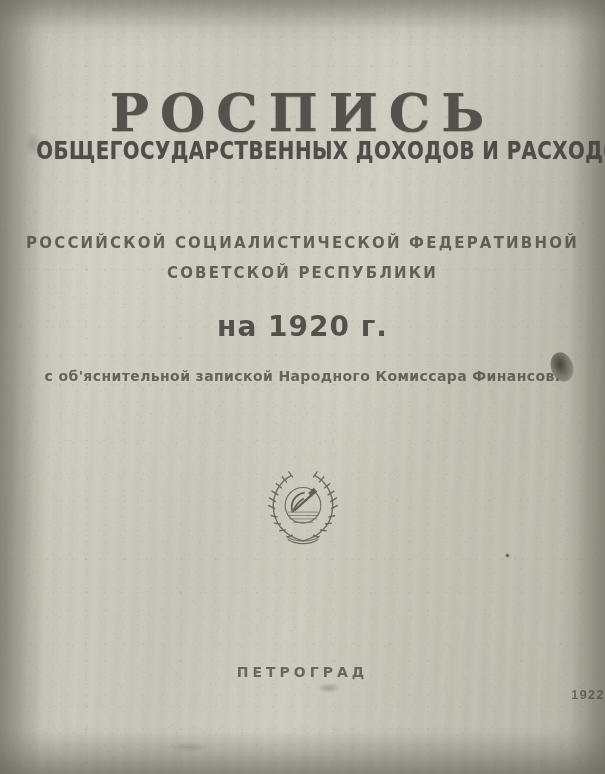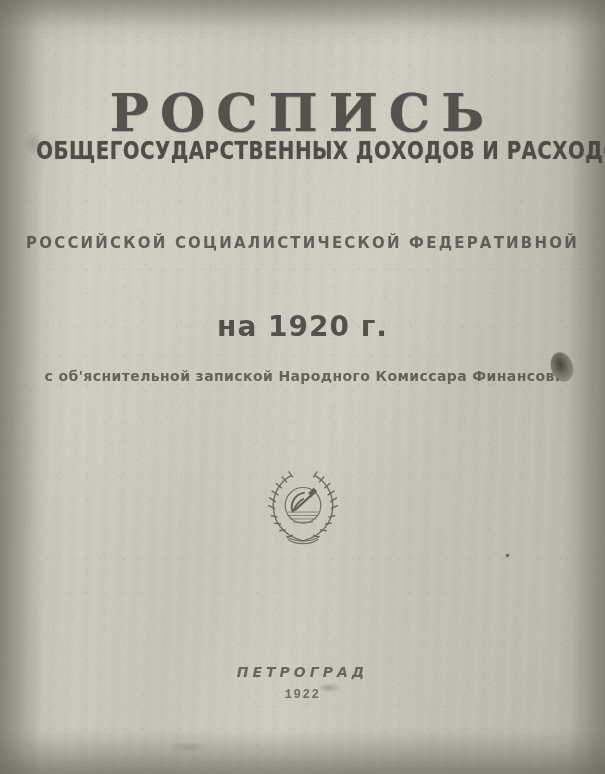--- a/index.html
+++ b/index.html
@@ -162,33 +162,33 @@
     position: absolute;
     top: 664px;
     left: 0;
     right: 0;
     font-family: "DejaVu Sans", sans-serif;
     font-size: 14px;
     font-weight: 700;
     letter-spacing: 4px;
     color: #4d4b45;
     opacity: 0.78;
-    font-style: italic;
   }
   .imprint-year {
     position: absolute;
     top: 688px;
     left: 0;
     right: 0;
-    font-family: Liberation Mono, monospace;
+    font-family: Liberation Sans, sans-serif;
     font-size: 12.5px;
     font-weight: 700;
     letter-spacing: 1.5px;
     color: #4d4b45;
     opacity: 0.72;
+    text-align: right;
   }
 
   
   .blot {
     position: absolute;
     pointer-events: none;
     border-radius: 50%;
     background: rgba(58,55,48,0.55);
   }
   .blot-big {
@@ -241,20 +241,21 @@
   <div class="vignette-bottom"></div>
 
   <div class="content">
 
     <div class="title-main">РОСПИСЬ</div>
 
     <div class="title-sub1">ОБЩЕГОСУДАРСТВЕННЫХ ДОХОДОВ И РАСХОДОВ</div>
 
     <div class="title-sub2">
       <div>РОССИЙСКОЙ СОЦИАЛИСТИЧЕСКОЙ ФЕДЕРАТИВНОЙ</div>
+      <div>СОВЕТСКОЙ РЕСПУБЛИКИ</div>
     </div>
 
     <div class="title-year">на 1920 г.</div>
 
     <div class="title-note">с об'яснительной запиской Народного Комиссара Финансов.</div>
 
     <svg class="emblem" viewBox="0 0 100 92">
       <g fill="none" stroke="#3f3d37" stroke-width="1.6" opacity="0.95">
 
         <path d="M50 86 C26 80 14 62 15 42 C16 26 26 14 36 9"></path>

